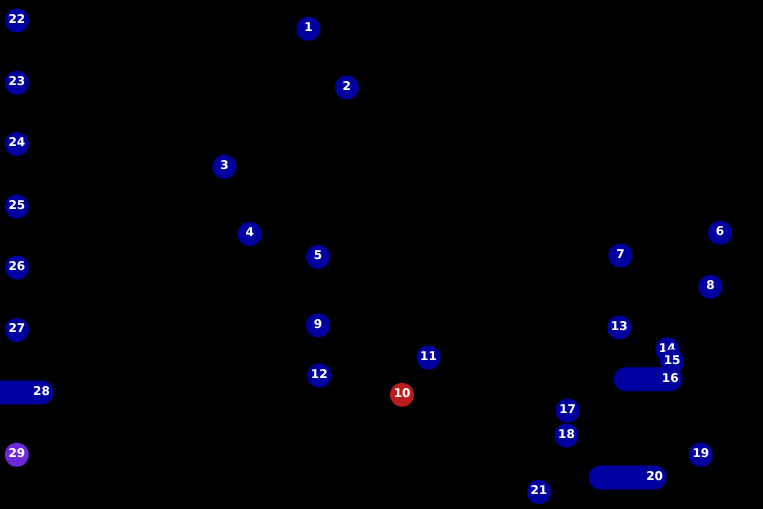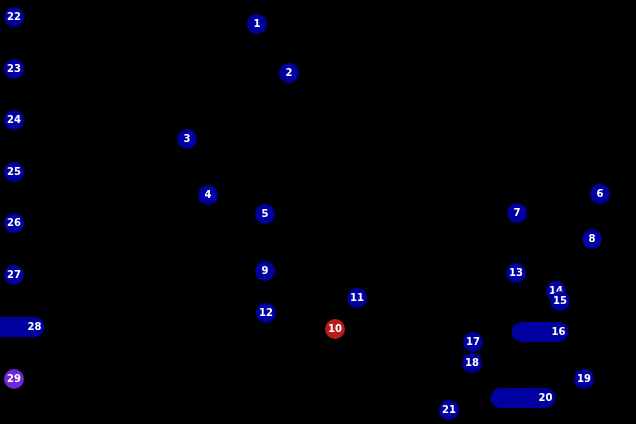--- a/index.html
+++ b/index.html
@@ -48,21 +48,21 @@
     <div class="marker" style="left: 600px; top: 194px; background: rgb(0, 0, 160); color: rgb(255, 255, 255);">6</div>
     <div class="marker" style="left: 517px; top: 213px; background: rgb(0, 0, 160); color: rgb(255, 255, 255);">7</div>
     <div class="marker" style="left: 592px; top: 239px; background: rgb(0, 0, 160); color: rgb(255, 255, 255);">8</div>
     <div class="marker" style="left: 265px; top: 271px; background: rgb(0, 0, 160); color: rgb(255, 255, 255);">9</div>
     <div class="marker" style="left: 335px; top: 285px; background: #b91c1c; color: rgb(255, 255, 255); margin-top: 44px;">10</div>
     <div class="marker" style="left: 357px; top: 298px; background: rgb(0, 0, 160); color: rgb(255, 255, 255);">11</div>
     <div class="marker" style="left: 266px; top: 313px; background: rgb(0, 0, 160); color: rgb(255, 255, 255);">12</div>
     <div class="marker" style="left: 516px; top: 273px; background: rgb(0, 0, 160); color: rgb(255, 255, 255); text-align: center;">13</div>
     <div class="marker" style="left: 556px; top: 291px; background: rgb(0, 0, 160); color: rgb(255, 255, 255);">14</div>
     <div class="marker" style="left: 560px; top: 301px; background: rgb(0, 0, 160); color: rgb(255, 255, 255);">15</div>
-    <div class="marker" style="left: 540px; top: 332px; background: rgb(0, 0, 160); color: rgb(255, 255, 255); padding-left: 40px;">16</div>
+    <div class="marker" style="left: 540px; top: 316px; background: rgb(0, 0, 160); color: rgb(255, 255, 255); padding-left: 40px;">16</div>
     <div class="marker" style="left: 473px; top: 342px; background: rgb(0, 0, 160); color: rgb(255, 255, 255);">17</div>
     <div class="marker" style="left: 472px; top: 363px; background: rgb(0, 0, 160); color: rgb(255, 255, 255);">18</div>
     <div class="marker" style="left: 584px; top: 379px; background: rgb(0, 0, 160); color: rgb(255, 255, 255);">19</div>
     <div class="marker" style="left: 523px; top: 398px; background: rgb(0, 0, 160); color: rgb(255, 255, 255); padding-left: 48px;">20</div>
     <div class="marker" style="left: 449px; top: 410px; background: rgb(0, 0, 160); color: rgb(255, 255, 255);">21</div>
     <div class="marker" style="left: 14px; top: 17px; background: rgb(0, 0, 160); color: rgb(255, 255, 255);">22</div>
     <div class="marker" style="left: 14px; top: 69px; background: rgb(0, 0, 160); color: rgb(255, 255, 255);">23</div>
     <div class="marker" style="left: 14px; top: 120px; background: rgb(0, 0, 160); color: rgb(255, 255, 255);">24</div>
     <div class="marker" style="left: 14px; top: 172px; background: rgb(0, 0, 160); color: rgb(255, 255, 255);">25</div>
     <div class="marker" style="left: 14px; top: 223px; background: rgb(0, 0, 160); color: rgb(255, 255, 255);">26</div>

